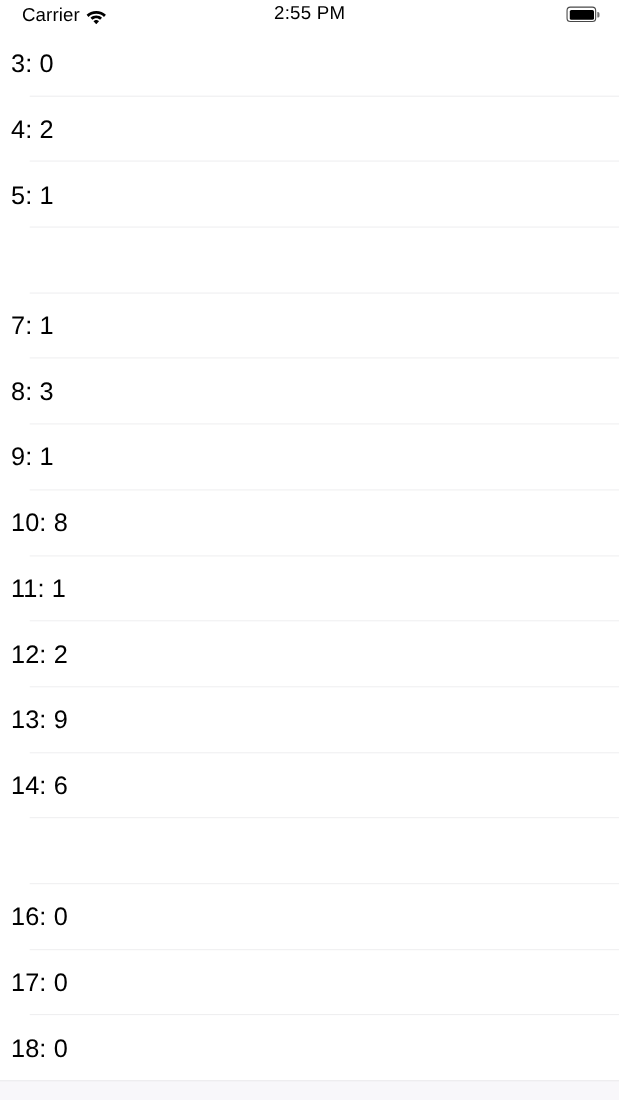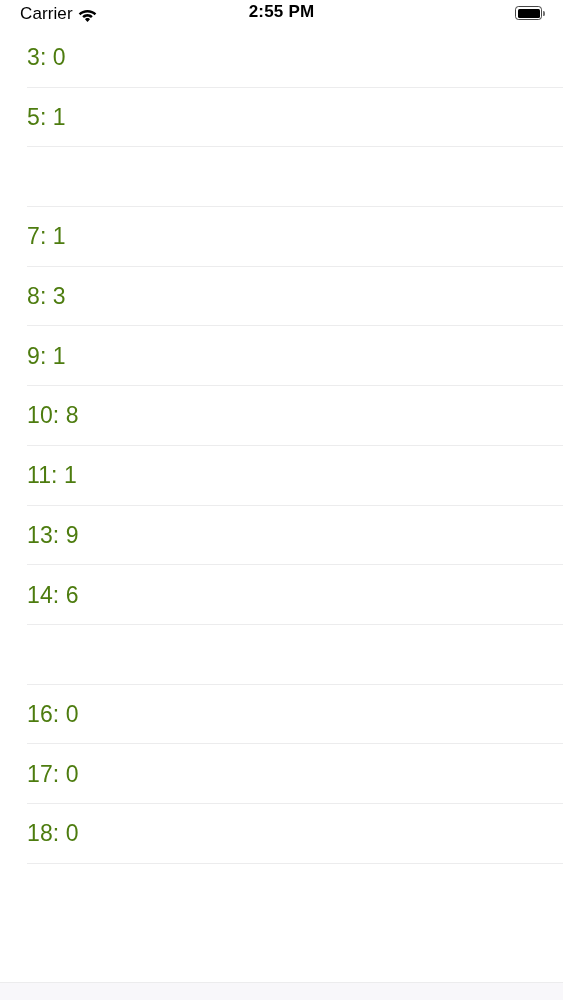--- a/index.html
+++ b/index.html
@@ -55,21 +55,21 @@
     height: 14px;
     margin-top: 2px;
   }
   #status-time {
     position: absolute;
     left: 0;
     top: 2px;
     width: 563px;
     text-align: center;
     font-size: 17px;
-    font-weight: bold;
+    font-weight: normal;
     color: #000000;
     line-height: 20px;
     letter-spacing: 0.2px;
   }
   #status-battery {
     position: absolute;
     right: 17px;
     top: 6px;
     width: 31px;
     height: 15px;
@@ -114,27 +114,27 @@
     overflow: hidden;
   }
   .table-cell {
     position: relative;
     height: 59.7px;
     background: #ffffff;
     box-sizing: border-box;
   }
   .cell-label {
     position: absolute;
-    left: 27px;
+    left: 10px;
     top: 0;
     height: 59.7px;
     display: flex;
     align-items: center;
     font-size: 23px;
-    color: #4d7c0f;
+    color: #000000;
     letter-spacing: 0.1px;
     white-space: nowrap;
   }
   .cell-separator {
     position: absolute;
     left: 27px;
     right: 0;
     bottom: 0;
     height: 1px;
     background: #ececed;
@@ -178,20 +178,24 @@
     </div>
   </div>
 
   <div id="table-view">
     <div id="rows-container">
         <div class="table-cell">
           <span class="cell-label">3: 0</span>
           <div class="cell-separator"></div>
         </div>
         <div class="table-cell">
+          <span class="cell-label">4: 2</span>
+          <div class="cell-separator"></div>
+        </div>
+        <div class="table-cell">
           <span class="cell-label">5: 1</span>
           <div class="cell-separator"></div>
         </div>
         <div class="table-cell">
           <div class="cell-separator"></div>
         </div>
         <div class="table-cell">
           <span class="cell-label">7: 1</span>
           <div class="cell-separator"></div>
         </div>
@@ -202,20 +206,24 @@
         <div class="table-cell">
           <span class="cell-label">9: 1</span>
           <div class="cell-separator"></div>
         </div>
         <div class="table-cell">
           <span class="cell-label">10: 8</span>
           <div class="cell-separator"></div>
         </div>
         <div class="table-cell">
           <span class="cell-label">11: 1</span>
+          <div class="cell-separator"></div>
+        </div>
+        <div class="table-cell">
+          <span class="cell-label">12: 2</span>
           <div class="cell-separator"></div>
         </div>
         <div class="table-cell">
           <span class="cell-label">13: 9</span>
           <div class="cell-separator"></div>
         </div>
         <div class="table-cell">
           <span class="cell-label">14: 6</span>
           <div class="cell-separator"></div>
         </div>

